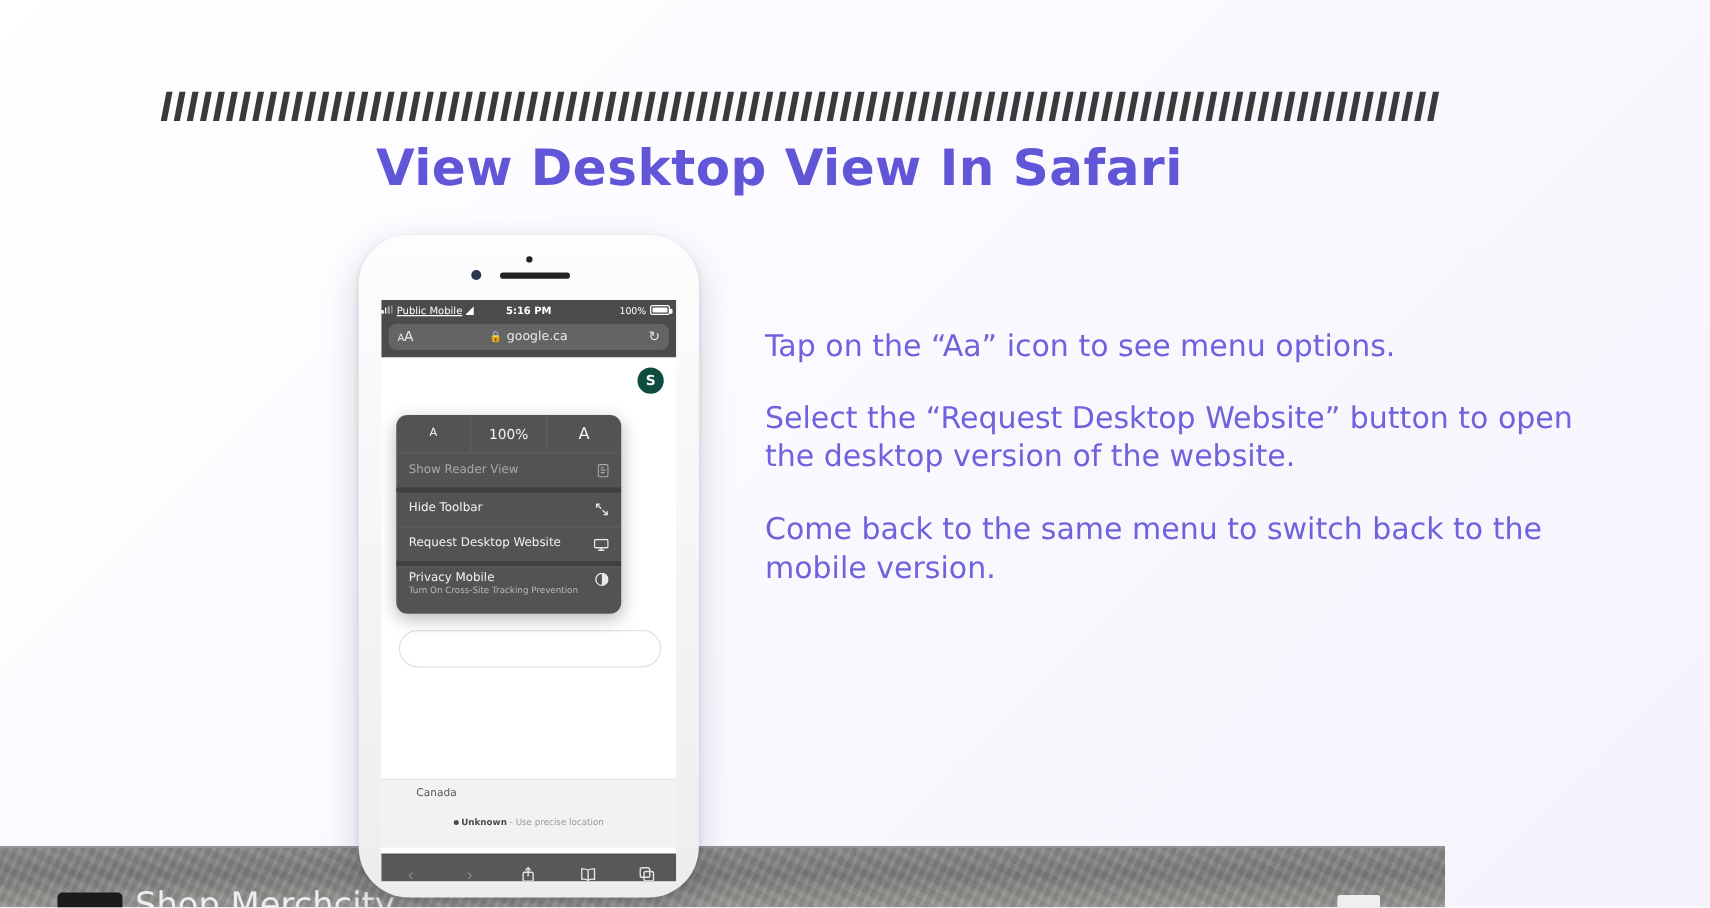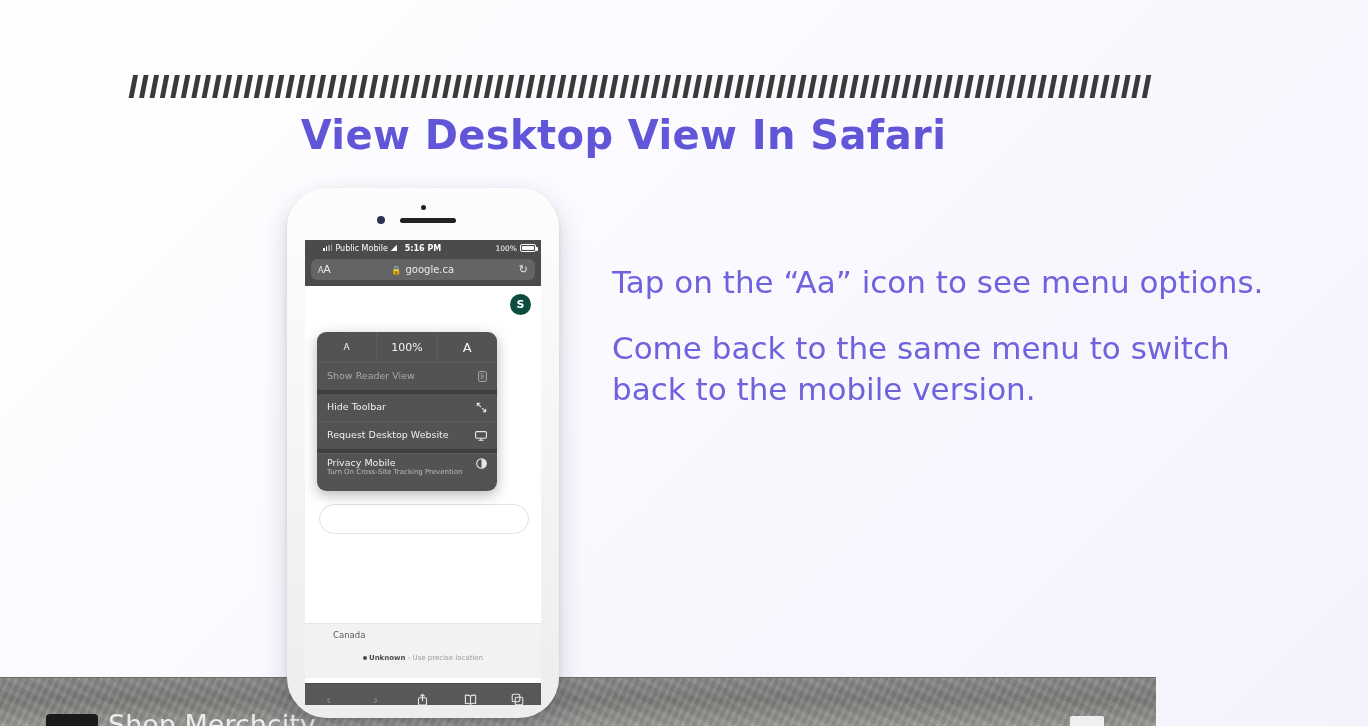--- a/index.html
+++ b/index.html
@@ -49,21 +49,21 @@
     color: #6155d8;
   }
   
   .copy {
     position: absolute;
     left: 612px;
     top: 262px;
     width: 680px;
     color: #6f62dd;
     font-family: "DejaVu Sans", sans-serif;
-    font-size: 31px;
+    font-size: 24px;
     line-height: 1.30;
   }
   .copy p {
     margin: 0 0 26px 0;
   }
   .copy p:last-child { margin-bottom: 0; }
 
   
   .bottom-strip {
     position: absolute;
@@ -179,24 +179,25 @@
     height: 16px;
     background: #4b4b4b;
     color: #ffffff;
     font-size: 8px;
     font-family: "DejaVu Sans", sans-serif;
     display: flex;
     align-items: center;
   }
   .sb-left {
     position: absolute;
-    left: 18px;
+    left: 0;
     display: flex;
     align-items: flex-start;
     gap: 3px;
+    text-decoration: underline;
   }
   .sig-bars {
     display: inline-flex;
     align-items: flex-end;
     gap: 1px;
     height: 7px;
   }
   .sig-bars i {
     display: block;
     width: 1.6px;
@@ -448,20 +449,21 @@
 <body>
 
 <div class="slide">
 
   <div class="deco-rule">IIIIIIIIIIIIIIIIIIIIIIIIIIIIIIIIIIIIIIIIIIIIIIIIIIIIIIIIIIIIIIIIIIIIIIIIIIIIIIIIIIIIIIIIIIIIIIIIII</div>
 
   <div class="title">View Desktop View In Safari</div>
 
   <div class="copy">
     <p>Tap on the “Aa” icon to see menu options.</p>
+    <p>Select the “Request Desktop Website” button to open the desktop version of the website.</p>
     <p>Come back to the same menu to switch back to the mobile version.</p>
   </div>
 
   <div class="phone">
     <div class="camera-dot"></div>
     <div class="mic-dot"></div>
     <div class="speaker"></div>
 
     <div class="screen">
 

